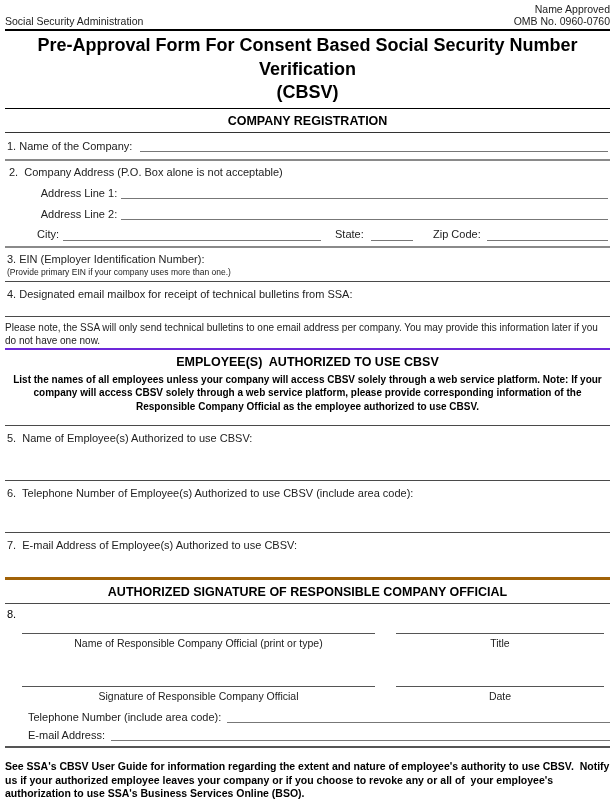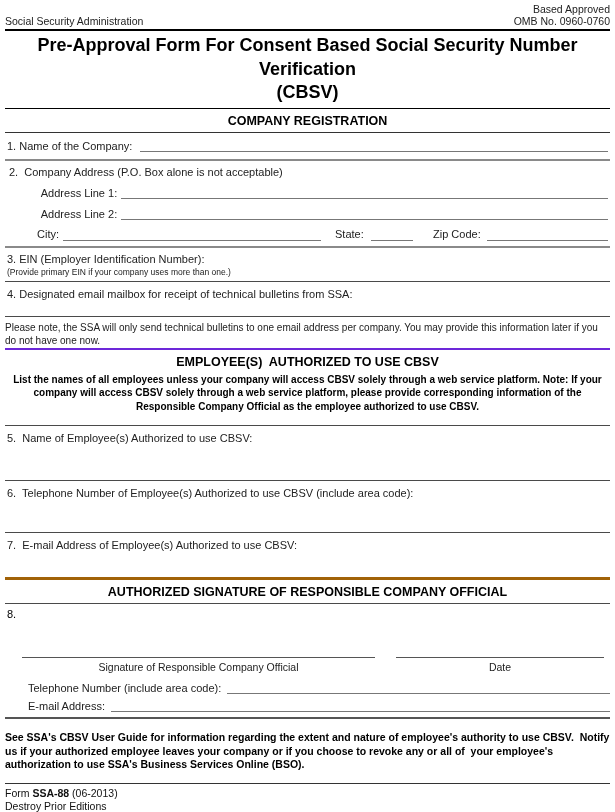--- a/index.html
+++ b/index.html
@@ -82,21 +82,21 @@
   .form-footer b { font-weight: bold; }
 </style>
 </head>
 <body>
 
 <div class="page">
 
   <div class="top-header">
     <div class="agency">Social Security Administration</div>
     <div class="approved">
-      <div>Based Approved</div>
+      <div>Name Approved</div>
       <div>OMB No. 0960-0760</div>
     </div>
   </div>
 
   <div class="form-title">
     <div>Pre-Approval Form For Consent Based Social Security Number Verification</div>
     <div>(CBSV)</div>
   </div>
 
   <div class="section-heading">COMPANY REGISTRATION</div>
@@ -155,20 +155,30 @@
   <div id="item7">
     <div class="flabel pre">7.  E-mail Address of Employee(s) Authorized to use CBSV:</div>
     <div class="blank"></div>
   </div>
 
   <div id="sig-heading" class="section-heading">AUTHORIZED SIGNATURE OF RESPONSIBLE COMPANY OFFICIAL</div>
 
   <div class="sig-area">
     <div class="sig-num">8.</div>
 
+    <div class="sig-grid">
+      <div class="sig-cell-left">
+        <div class="sig-line"></div>
+        <div class="sig-label">Name of Responsible Company Official (print or type)</div>
+      </div>
+      <div class="sig-cell-right">
+        <div class="sig-line"></div>
+        <div class="sig-label">Title</div>
+      </div>
+    </div>
 
     <div class="sig-grid second">
       <div class="sig-cell-left">
         <div class="sig-line"></div>
         <div class="sig-label">Signature of Responsible Company Official</div>
       </div>
       <div class="sig-cell-right">
         <div class="sig-line"></div>
         <div class="sig-label">Date</div>
       </div>

